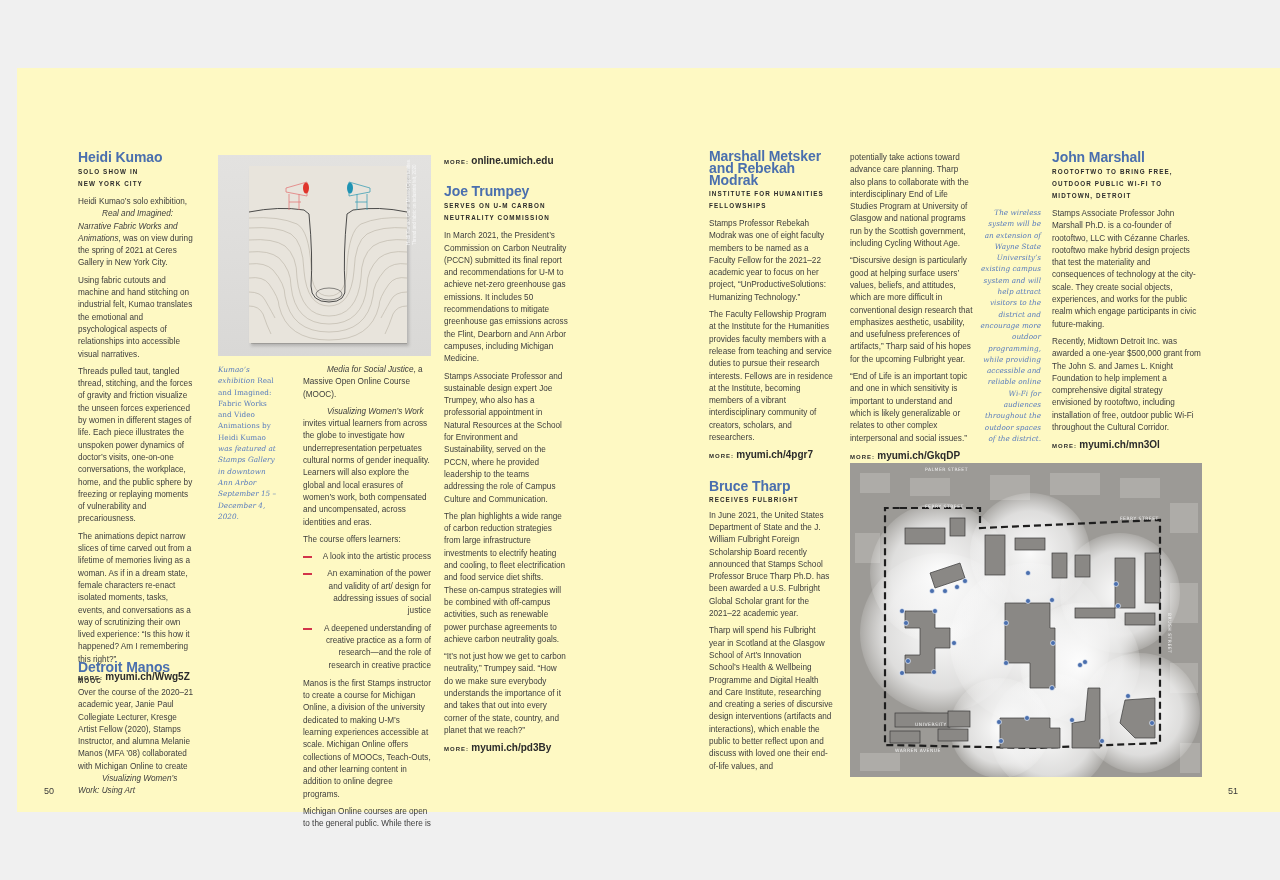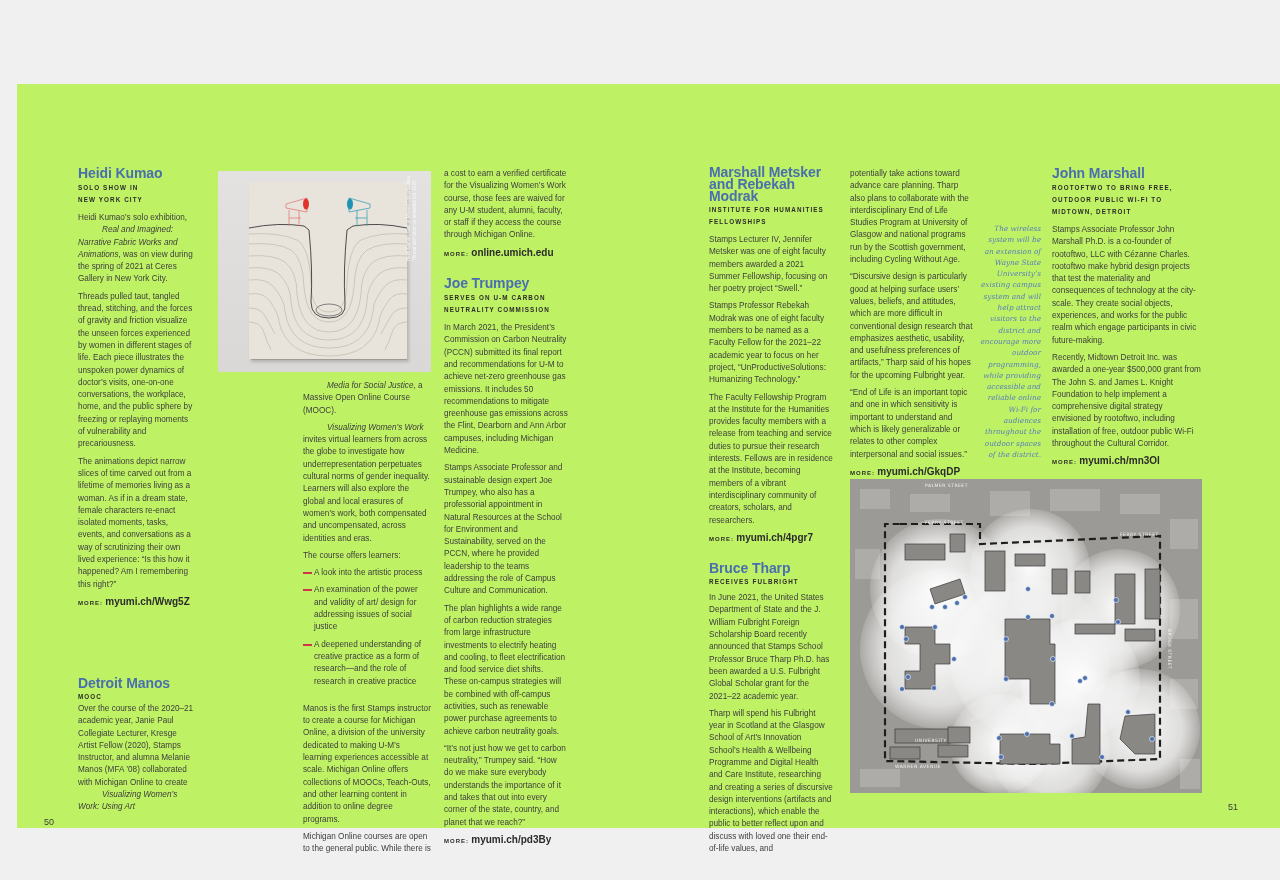--- a/index.html
+++ b/index.html
@@ -1,27 +1,27 @@
 <!DOCTYPE html>
 <html><head>
 <meta charset="utf-8">
 <style>
   * { box-sizing: border-box; margin: 0; padding: 0; }
   html, body { width: 1280px; height: 880px; background: #f0f0f0; overflow: hidden; }
   body { font-family: "Liberation Sans", sans-serif; color: #3a3a3a; position: relative; }
-  .spread { position: absolute; left: 17px; top: 84px; width: 1264px; height: 744px; background: #bef264; }
+  .spread { position: absolute; left: 17px; top: 68px; width: 1264px; height: 744px; background: #fef9c3; }
   .col { position: absolute; font-size: 8.2px; line-height: 12.3px; color: #3d3d3d; }
   .col p { margin-bottom: 5px; }
   .col p i { font-style: italic; margin-left: 24px; }
   h2.name { font-family: "Liberation Sans", sans-serif; font-weight: bold; color: #4a6fae; font-size: 14px; line-height: 14px; letter-spacing: -0.1px; }
   .kicker { font-weight: bold; font-size: 6.3px; letter-spacing: 1.1px; line-height: 12px; color: #2b2b2b; text-transform: uppercase; margin: 2px 0 6px 0; }
   .more { font-size: 8.2px; margin-top: 3px; color: #2b2b2b; }
   .more .more-label { font-weight: bold; font-size: 6px; letter-spacing: 1px; text-transform: uppercase; }
   .more .more-link { font-weight: bold; font-size: 10px; }
-  .bullets { list-style: none; margin-bottom: 15px; }
+  .bullets { list-style: none; margin-bottom: 6px; text-align: right; }
   .bullets li { position: relative; padding-left: 11px; margin-bottom: 5px; }
   .bullets li .dash { position: absolute; left: 0; top: 5px; width: 9px; height: 2px; background: #d2344a; }
   .photo { position: absolute; left: 201px; top: 87px; width: 213px; height: 201px; background: linear-gradient(180deg, #e3e2e0 0%, #d9d8d6 100%); }
   .photo .canvas { position: absolute; left: 31px; top: 11px; width: 158px; height: 177px; background: #e8e4dc; box-shadow: 2px 3px 3px rgba(0,0,0,0.18); }
   .photo .canvas-shadow { position: absolute; left: 33px; top: 175px; width: 156px; height: 14px; background: #bdbbb7; }
   .photo .credit { position: absolute; left: 188px; top: 90px; width: 100px; font-size: 4.5px; line-height: 6px; color: #f7f7f7; transform: rotate(-90deg); transform-origin: left top; white-space: normal; }
   .sidecap { position: absolute; font-family: "DejaVu Serif", serif; font-style: italic; color: #5a7dbd; font-size: 7.3px; line-height: 11.3px; }
   .sidecap span.up { font-style: normal; }
   .map { position: absolute; left: 833px; top: 395px; width: 352px; height: 314px; background: #9a9894; overflow: hidden; }
   .pagenum { position: absolute; font-size: 9px; color: #3a3a3a; }
@@ -31,20 +31,21 @@
 
 <div class="spread">
 
   <div class="col" style="left:61px; top:82px; width:116px;">
     <h2 class="name">Heidi Kumao</h2>
     <div class="kicker">
       <div>SOLO SHOW IN</div>
       <div>NEW YORK CITY</div>
     </div>
     <p><span>Heidi Kumao’s solo exhibition, </span><i>Real and Imagined: Narrative Fabric Works and Animations</i><span>, was on view during the spring of 2021 at Ceres Gallery in New York City.</span></p>
+    <p>Using fabric cutouts and machine and hand stitching on industrial felt, Kumao translates the emotional and psychological aspects of relationships into accessible visual narratives.</p>
     <p>Threads pulled taut, tangled thread, stitching, and the forces of gravity and friction visualize the unseen forces experienced by women in different stages of life. Each piece illustrates the unspoken power dynamics of doctor’s visits, one-on-one conversations, the workplace, home, and the public sphere by freezing or replaying moments of vulnerability and precariousness.</p>
     <p>The animations depict narrow slices of time carved out from a lifetime of memories living as a woman. As if in a dream state, female characters re-enact isolated moments, tasks, events, and conversations as a way of scrutinizing their own lived experience: “Is this how it happened? Am I remembering this right?”</p>
     <div class="more">
       <span class="more-label">MORE:</span>
       <span class="more-link">myumi.ch/Wwg5Z</span>
     </div>
   </div>
 
   <div class="col" style="left:61px; top:592px; width:118px;">
     <h2 class="name">Detroit Manos</h2>
@@ -78,69 +79,70 @@
         <g fill="none" stroke="#3f9fb5" stroke-width="0.8">
           <path d="M121 22 L100 16 L100 30 L121 26 Z"></path>
           <path d="M118 28 L118 44 M108 28 L108 44 M106 36 L118 36"></path>
         </g>
         <ellipse cx="101" cy="22" rx="3" ry="5.5" fill="#1f93b3"></ellipse>
       </svg>
     </div>
     <div class="credit">Heidi Kumao, Gulf of Missed Opportunities. Thread and fabric on industrial felt, 2020</div>
   </div>
 
+  <div class="sidecap" style="left:201px; top:296px; width:62px;">
+    <span>Kumao’s exhibition </span><span class="up">Real and Imagined: Fabric Works and Video Animations by Heidi Kumao</span><span> was featured at Stamps Gallery in downtown Ann Arbor September 15 – December 4, 2020.</span>
+  </div>
 
   <div class="col" style="left:286px; top:296px; width:128px;">
     <p><i>Media for Social Justice</i><span>, a Massive Open Online Course (MOOC).</span></p>
     <p><i>Visualizing Women’s Work</i><span> invites virtual learners from across the globe to investigate how underrepresentation perpetuates cultural norms of gender inequality. Learners will also explore the global and local erasures of women’s work, both compensated and uncompensated, across identities and eras.</span></p>
     <p>The course offers learners:</p>
     <ul class="bullets">
       <li><span class="dash"></span><span>A look into the artistic process</span></li>
       <li><span class="dash"></span><span>An examination of the power and validity of art/ design for addressing issues of social justice</span></li>
       <li><span class="dash"></span><span>A deepened understanding of creative practice as a form of research—and the role of research in creative practice</span></li>
     </ul>
     <p>Manos is the first Stamps instructor to create a course for Michigan Online, a division of the university dedicated to making U-M’s learning experiences accessible at scale. Michigan Online offers collections of MOOCs, Teach-Outs, and other learning content in addition to online degree programs.</p>
     <p>Michigan Online courses are open to the general public. While there is</p>
   </div>
 
   <div class="col" style="left:427px; top:84px; width:124px;">
-    <p>a cost to earn a verified certificate for the Visualizing Women’s Work course, those fees are waived for any U-M student, alumni, faculty, or staff if they access the course through Michigan Online.</p>
     <div class="more">
       <span class="more-label">MORE:</span>
       <span class="more-link">online.umich.edu</span>
     </div>
     <div style="height:16px;"></div>
     <h2 class="name">Joe Trumpey</h2>
     <div class="kicker">
       <div>SERVES ON U-M CARBON</div>
       <div>NEUTRALITY COMMISSION</div>
     </div>
     <p>In March 2021, the President’s Commission on Carbon Neutrality (PCCN) submitted its final report and recommendations for U-M to achieve net-zero greenhouse gas emissions. It includes 50 recommendations to mitigate greenhouse gas emissions across the Flint, Dearborn and Ann Arbor campuses, including Michigan Medicine.</p>
     <p>Stamps Associate Professor and sustainable design expert Joe Trumpey, who also has a professorial appointment in Natural Resources at the School for Environment and Sustainability, served on the PCCN, where he provided leadership to the teams addressing the role of Campus Culture and Communication.</p>
     <p>The plan highlights a wide range of carbon reduction strategies from large infrastructure investments to electrify heating and cooling, to fleet electrification and food service diet shifts. These on-campus strategies will be combined with off-campus activities, such as renewable power purchase agreements to achieve carbon neutrality goals.</p>
     <p>“It’s not just how we get to carbon neutrality,” Trumpey said. “How do we make sure everybody understands the importance of it and takes that out into every corner of the state, country, and planet that we reach?”</p>
     <div class="more">
       <span class="more-label">MORE:</span>
       <span class="more-link">myumi.ch/pd3By</span>
     </div>
   </div>
 
-  <div class="pagenum" style="left:27px; top:718px;margin-top:15px;">50</div>
+  <div class="pagenum" style="left:27px; top:718px;">50</div>
 
   <div class="col" style="left:692px; top:82px; width:124px;">
     <h2 class="name" style="line-height:12px;">
       <div>Marshall Metsker</div>
       <div>and Rebekah</div>
       <div>Modrak</div>
     </h2>
     <div class="kicker">
       <div>INSTITUTE FOR HUMANITIES</div>
       <div>FELLOWSHIPS</div>
     </div>
-    <p>Stamps Lecturer IV, Jennifer Metsker was one of eight faculty members awarded a 2021 Summer Fellowship, focusing on her poetry project “Swell.”</p>
     <p>Stamps Professor Rebekah Modrak was one of eight faculty members to be named as a Faculty Fellow for the 2021–22 academic year to focus on her project, “UnProductiveSolutions: Humanizing Technology.”</p>
     <p>The Faculty Fellowship Program at the Institute for the Humanities provides faculty members with a release from teaching and service duties to pursue their research interests. Fellows are in residence at the Institute, becoming members of a vibrant interdisciplinary community of creators, scholars, and researchers.</p>
     <div class="more">
       <span class="more-label">MORE:</span>
       <span class="more-link">myumi.ch/4pgr7</span>
     </div>
     <div style="height:16px;"></div>
     <h2 class="name">Bruce Tharp</h2>
     <div class="kicker" style="margin:1px 0 4px 0;">RECEIVES FULBRIGHT</div>
     <p>In June 2021, the United States Department of State and the J. William Fulbright Foreign Scholarship Board recently announced that Stamps School Professor Bruce Tharp Ph.D. has been awarded a U.S. Fulbright Global Scholar grant for the 2021–22 academic year.</p>

